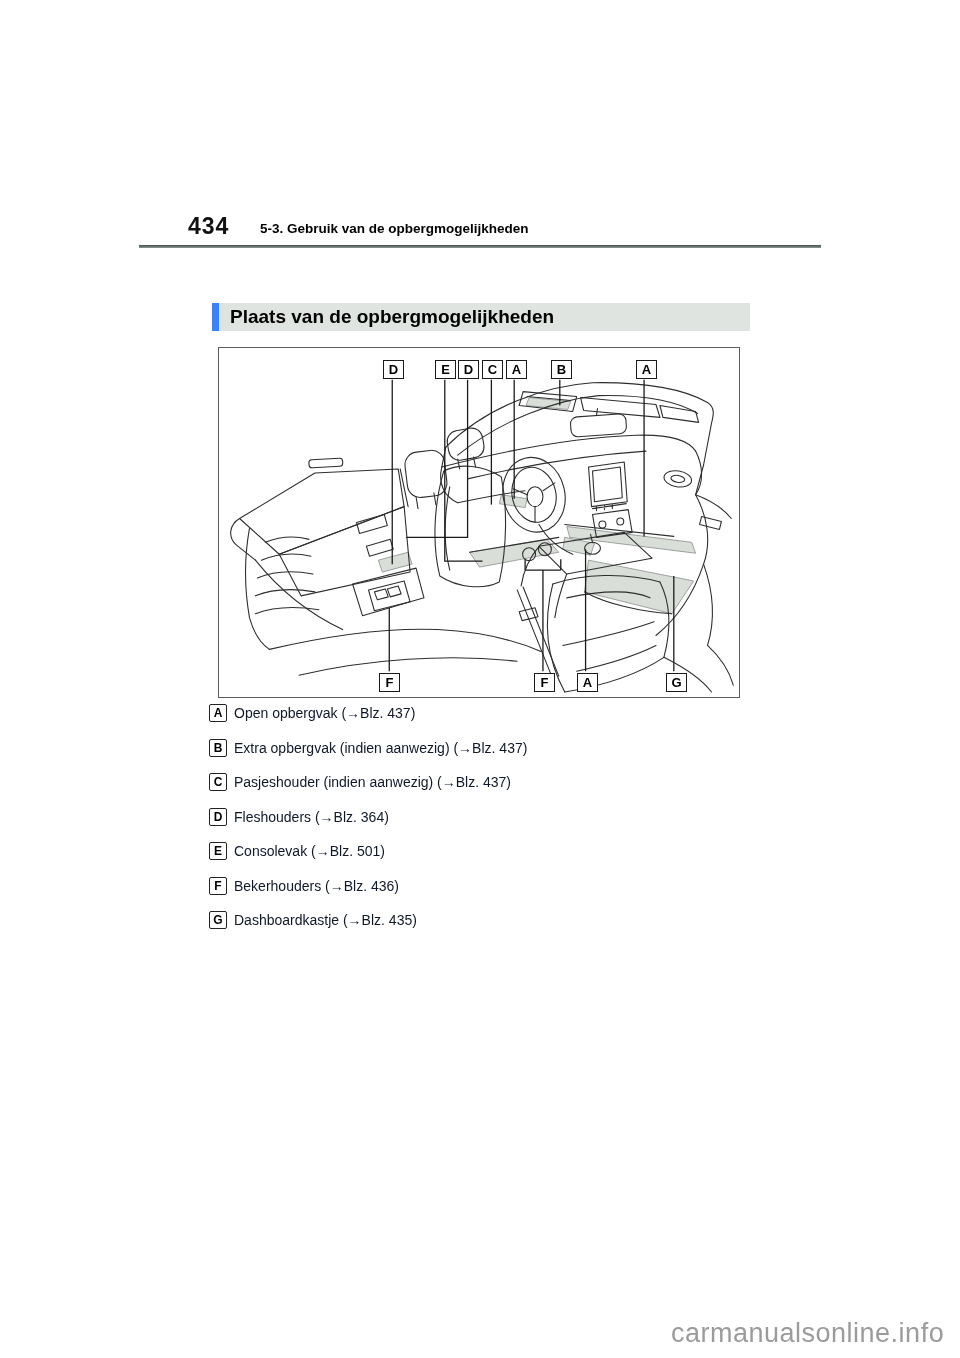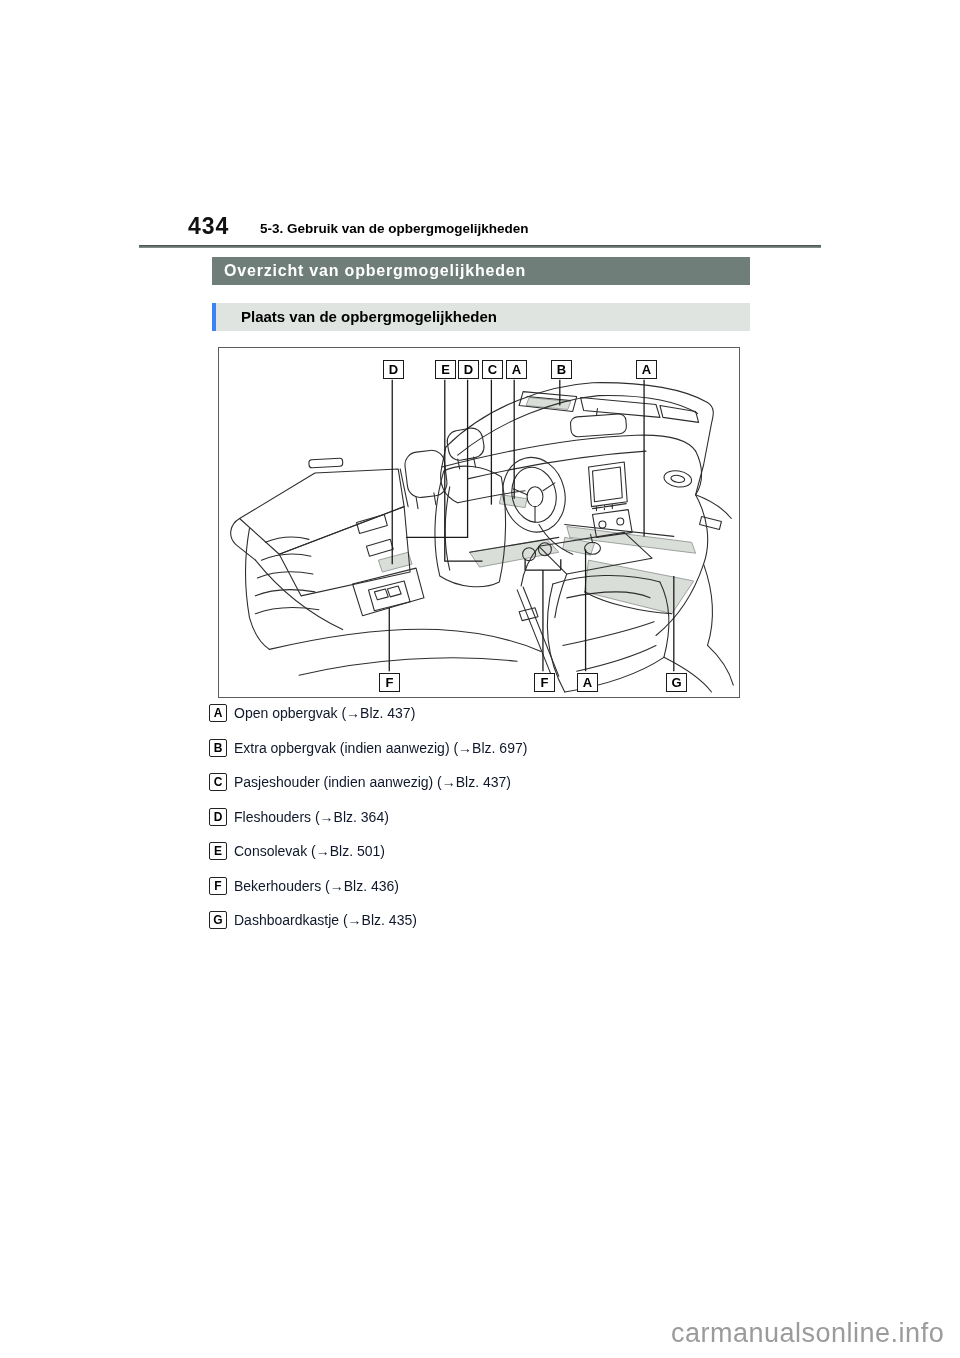--- a/index.html
+++ b/index.html
@@ -20,23 +20,23 @@
     background:linear-gradient(#44494a, #8d9a95);
   }
   .title-bar {
     position:absolute; left:212px; top:257px; width:538px; height:28px;
     background:#6f7e79; color:#ffffff; font-weight:bold; font-size:16px;
     line-height:28px; padding-left:12px; letter-spacing:0.8px;
     box-sizing:border-box;
   }
   .subtitle-bar {
     position:absolute; left:212px; top:303px; width:538px; height:28px;
-    background:#dfe4e1; border-left:4px solid #3b82f6;
-    color:#000; font-weight:bold; font-size:15px; line-height:28px;
-    padding-left:25px; box-sizing:border-box;
+    background:#dfe4e1; border-left:7px solid #3b82f6;
+    color:#000; font-weight:bold; font-size:19px; line-height:28px;
+    padding-left:11px; box-sizing:border-box;
   }
   .figure {
     position:absolute; left:218px; top:347px; width:522px; height:351px;
     border:1.5px solid #5c5c5c; box-sizing:border-box; background:#fff;
   }
   .figure svg { position:absolute; left:0; top:0; }
   .callout {
     position:absolute; width:21px; height:19px; box-sizing:border-box;
     border:1.7px solid #1a1a1a; background:#ffffff;
     font-size:13px; font-weight:bold; color:#000;
@@ -63,21 +63,20 @@
 </style>
 </head>
 <body>
 
 <div class="page">
 
   <div class="page-number">434</div>
   <div class="chapter-heading">5-3. Gebruik van de opbergmogelijkheden</div>
   <div class="header-rule"></div>
 
-  <div class="title-bar">Overzicht van opbergmogelijkheden</div>
   <div class="subtitle-bar">Plaats van de opbergmogelijkheden</div>
 
   <div class="figure">
     <svg width="519" height="348" viewBox="0 0 522 351">
 
       <g fill="#d9ded8" stroke="#878d89" stroke-width="0.8">
         <path d="M312 50 L354 54 L351 62 L309 58 Z"></path>
         <path d="M350 180 L476 196 L480 207 L353 191 Z"></path>
         <path d="M372 214 L478 235 L456 268 L368 246 Z"></path>
         <path d="M252 206 L330 193 L342 206 L262 221 Z"></path>
@@ -213,21 +212,21 @@
     <div class="callout" style="left:447px; top:325px;">G</div>
   </div>
 
   <div class="legend">
     <div class="legend-row">
       <span class="legend-key">A</span>
       <span class="legend-label">Open opbergvak (→Blz. 437)</span>
     </div>
     <div class="legend-row">
       <span class="legend-key">B</span>
-      <span class="legend-label">Extra opbergvak (indien aanwezig) (→Blz. 697)</span>
+      <span class="legend-label">Extra opbergvak (indien aanwezig) (→Blz. 437)</span>
     </div>
     <div class="legend-row">
       <span class="legend-key">C</span>
       <span class="legend-label">Pasjeshouder (indien aanwezig) (→Blz. 437)</span>
     </div>
     <div class="legend-row">
       <span class="legend-key">D</span>
       <span class="legend-label">Fleshouders (→Blz. 364)</span>
     </div>
     <div class="legend-row">

